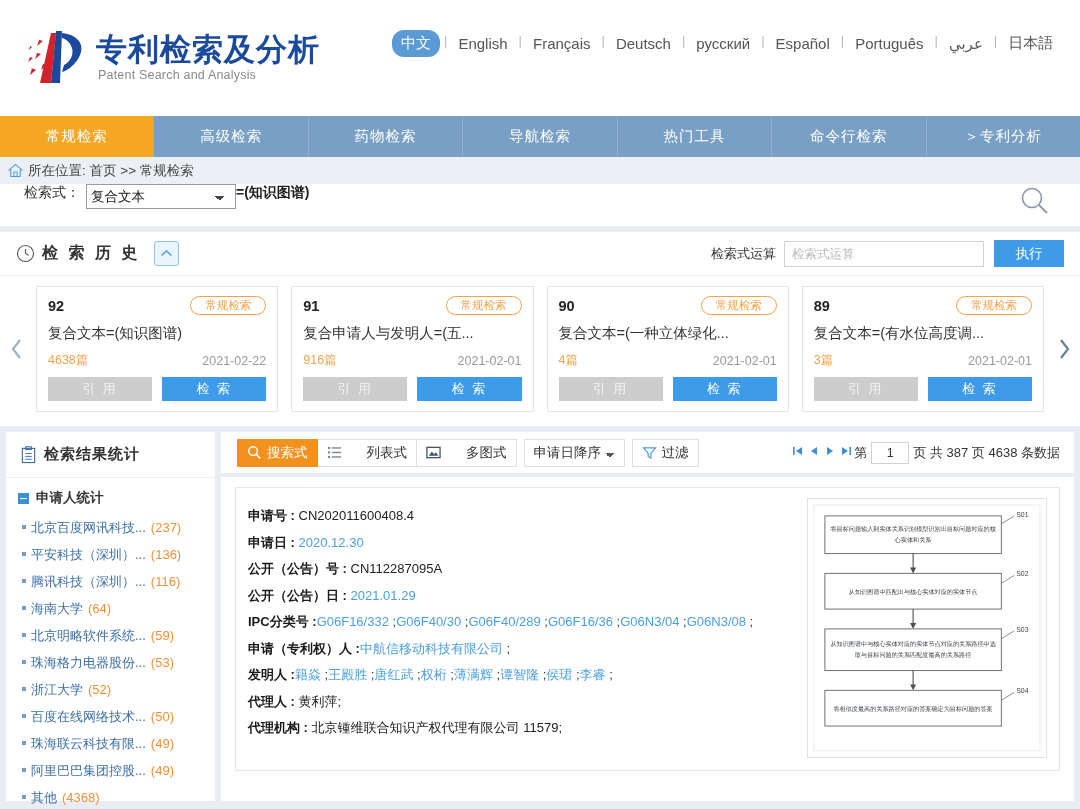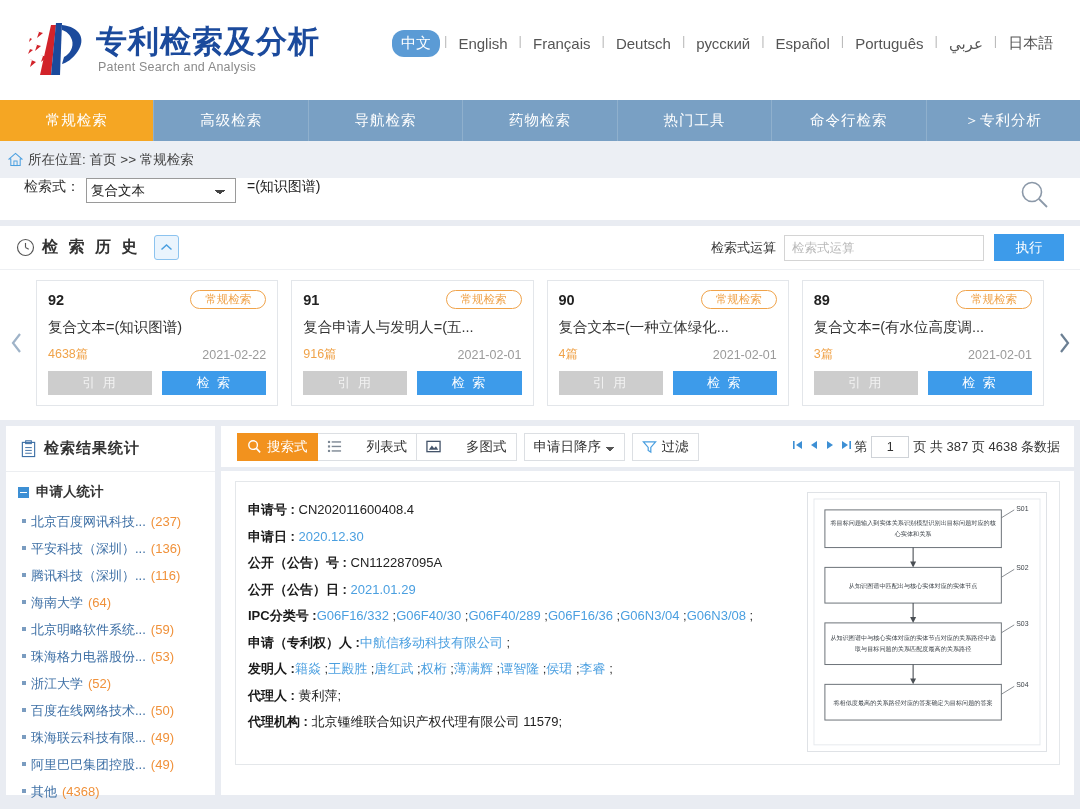--- a/index.html
+++ b/index.html
@@ -8,21 +8,21 @@
     width: 1080px; height: 809px;
     overflow: hidden;
     background: #e9ecf2;
     font-family: "Liberation Sans", "DejaVu Sans", sans-serif;
     font-size: 13px;
     color: #333;
   }
 
   
   #header {
-    height: 100px;
+    height: 116px;
     background: #ffffff;
     display: flex;
     align-items: center;
     padding-left: 18px;
     position: relative;
   }
   #logo-wrap { display: flex; align-items: center; }
   .logo-mark { width: 72px; height: 66px; flex: none; }
   .brand-text { margin-left: 6px; }
   .brand-cn {
@@ -55,21 +55,21 @@
   #nav .nav-item {
     flex: 1 1 0; display: flex; align-items: center; justify-content: center;
     color: #ffffff; font-size: 14.5px; letter-spacing: 1px;
     border-right: 1px solid #8fb0cd;
   }
   #nav .nav-item:last-child { border-right: none; }
   #nav .nav-item.active { background: #f5a623; }
 
   
   #breadcrumb {
-    height: 37px; background: #eceff4;
+    height: 27px; background: #eceff4;
     display: flex; align-items: center; padding-left: 8px;
     font-size: 13.5px; color: #444;
   }
   #breadcrumb .home-ico { margin-right: 5px; display: flex; }
 
   
   #searchbar {
     background: #ffffff; height: 48px; margin: 0;
     display: flex; align-items: flex-start; padding: 0 14px 0 24px;
     border-bottom: 6px solid #e9ecf2;
@@ -80,21 +80,21 @@
     border: 1px solid #9a9a9a; background: #fff; color: #222;
     padding: 0 2px 0 4px;
     font-family: "Liberation Sans", sans-serif;
     -webkit-appearance: none; appearance: none;
     background-image: linear-gradient(45deg, transparent 50%, #444 50%),
                       linear-gradient(135deg, #444 50%, transparent 50%);
     background-position: calc(100% - 15px) 11px, calc(100% - 10px) 11px;
     background-size: 5px 5px, 5px 5px;
     background-repeat: no-repeat;
   }
-  #query-expr { font-size: 14px; color: #222; margin-left: 11px; }
+  #query-expr { font-size: 14px; color: #222; margin-left: 0; font-weight: bold; }
   #search-go { margin-left: auto; padding-right: 14px; cursor: pointer; }
 
   
   #history {
     background: #ffffff; margin: 0;
     border-bottom: 6px solid #e9ecf2;
   }
   #history-head {
     height: 44px; display: flex; align-items: center; padding: 0 16px 0 16px;
     border-bottom: 1px solid #eef0f3;
@@ -313,22 +313,22 @@
     <span class="sep">|</span>
     <span class="lang">عربي</span>
     <span class="sep">|</span>
     <span class="lang">日本語</span>
   </div>
 </div>
 
 <div id="nav">
   <div class="nav-item active">常规检索</div>
   <div class="nav-item">高级检索</div>
+  <div class="nav-item">药物检索</div>
   <div class="nav-item">导航检索</div>
-  <div class="nav-item">药物检索</div>
   <div class="nav-item">热门工具</div>
   <div class="nav-item">命令行检索</div>
   <div class="nav-item">＞专利分析</div>
 </div>
 
 <div id="breadcrumb">
   <span class="home-ico">
     <svg width="15" height="15" viewBox="0 0 16 16">
       <path d="M8 1.5 L15 7.5 L13 7.5 L13 14.5 L3 14.5 L3 7.5 L1 7.5 Z" fill="none" stroke="#4a9fe0" stroke-width="1.1"></path>
       <rect x="6.3" y="9.6" width="3.4" height="4.9" fill="none" stroke="#4a9fe0" stroke-width="1"></rect>

